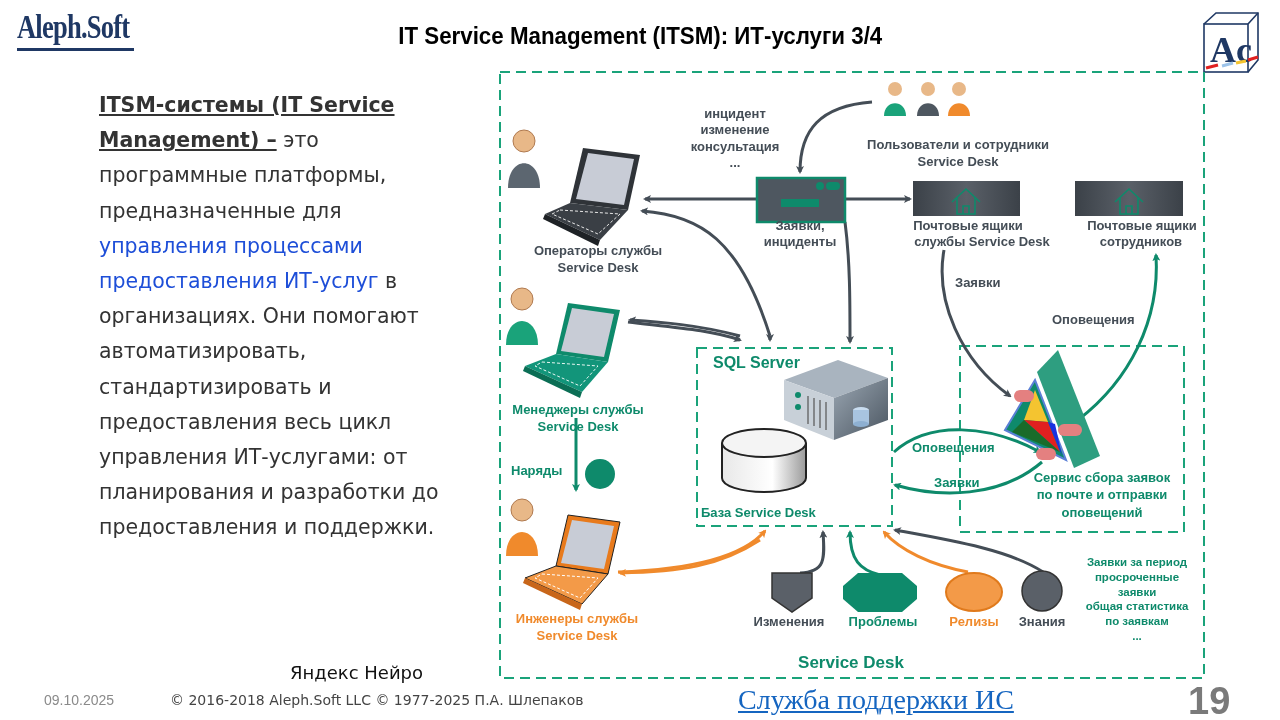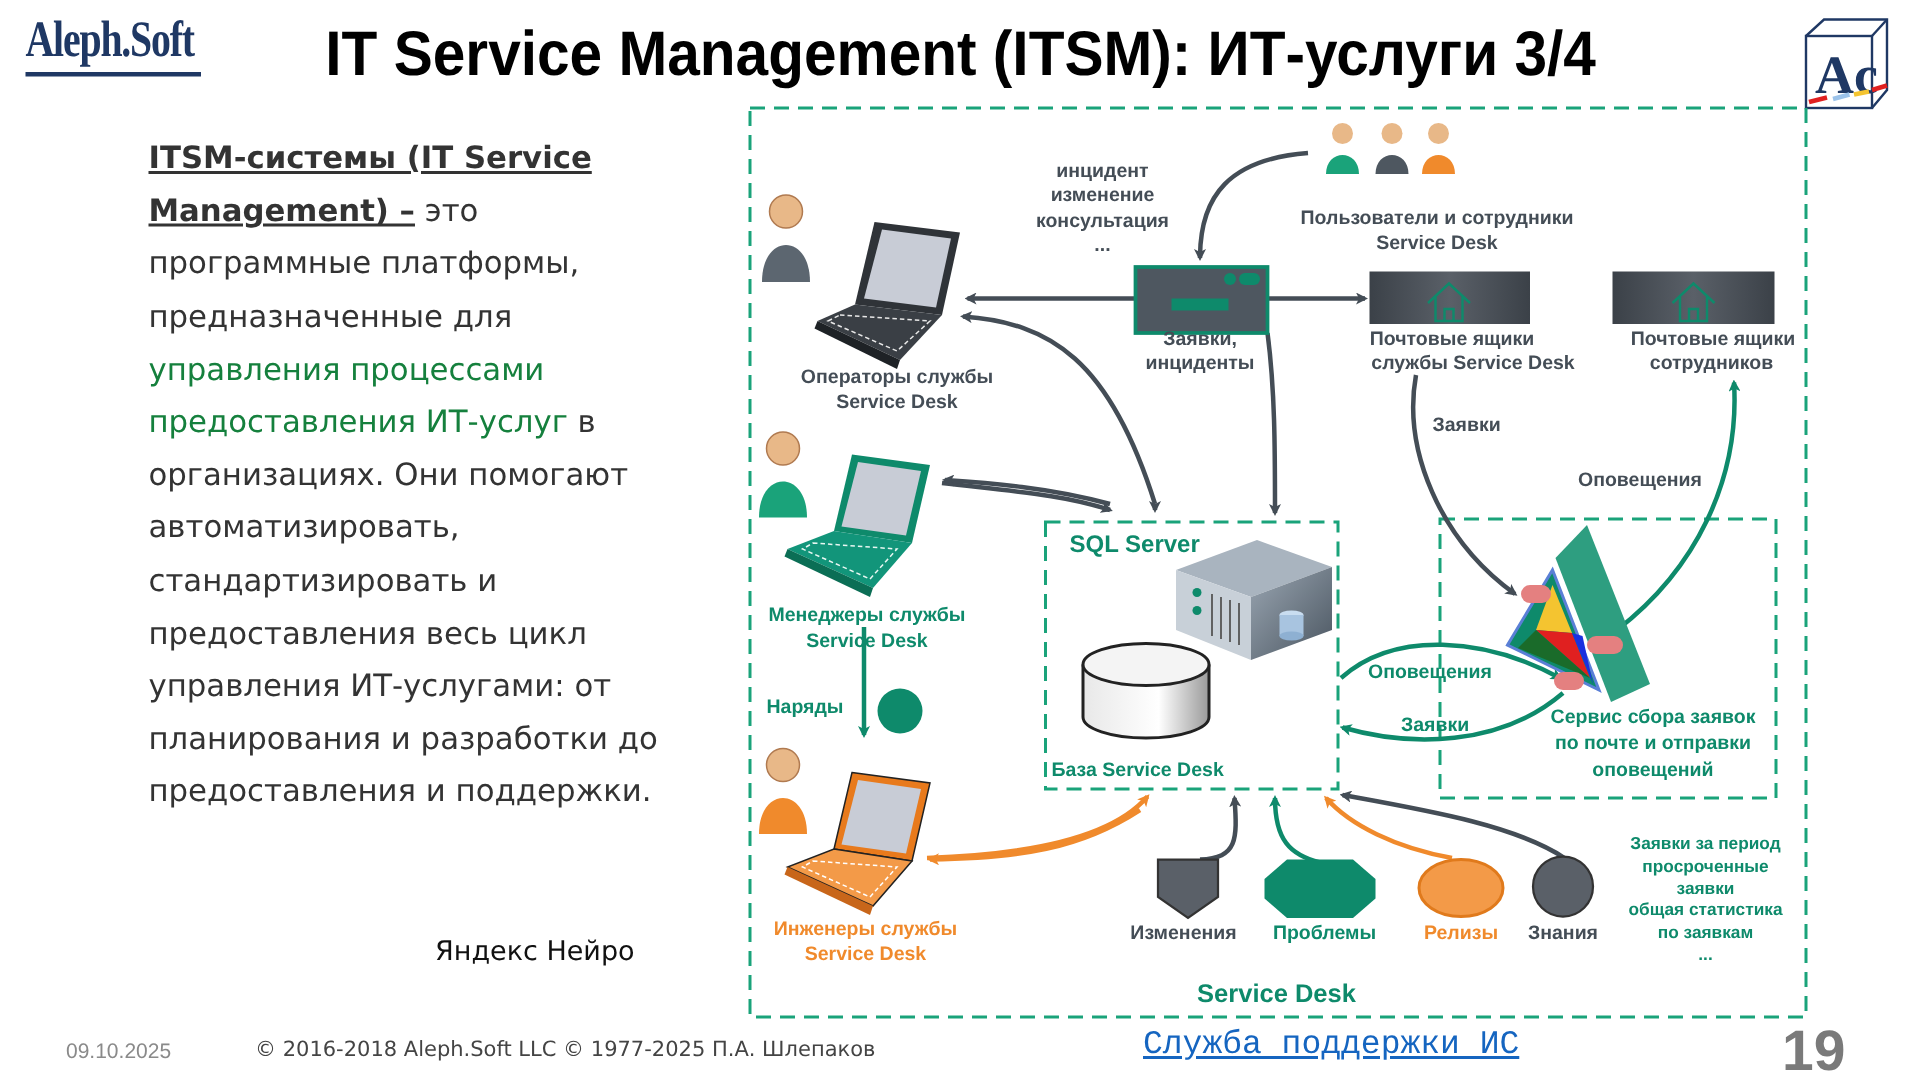--- a/index.html
+++ b/index.html
@@ -1,29 +1,29 @@
 <!DOCTYPE html>
 <html><head>
 <meta charset="utf-8">
 <style>
   html,body{margin:0;padding:0;background:#fff;}
   body{width:1280px;height:720px;position:relative;overflow:hidden;font-family:"Liberation Sans",sans-serif;}
   .abs{position:absolute;}
   #logo-left{left:17px;top:8px;font-family:"Liberation Serif",serif;font-size:34px;color:#1f3864;letter-spacing:-1px;font-weight:bold;transform:scaleX(0.78);transform-origin:left top;line-height:38px;}
   #logo-left-line{left:17px;top:48px;width:117px;height:3px;background:#1f3864;}
-  #title{left:0;width:1280px;top:14px;text-align:center;font-size:42px;font-weight:bold;color:#000;line-height:44px;}
+  #title{left:0;width:1280px;top:14px;text-align:center;font-size:24px;font-weight:bold;color:#000;line-height:44px;}
   #title span{display:inline-block;transform:scaleX(0.93);}
   #logo-right{left:1200px;top:10px;width:62px;height:66px;}
   #left-text{left:99px;top:88px;width:350px;font-family:"DejaVu Sans",sans-serif;font-size:20.5px;line-height:35.2px;color:#333;}
   #left-text b{color:#333;text-decoration:underline;}
-  #left-text .red{color:#15803d;margin-top:12px;}
-  #attribution{left:290px;top:624px;font-family:"DejaVu Sans",sans-serif;font-size:18px;color:#111;}
+  #left-text .red{color:#1d4ed8;margin-top:12px;}
+  #attribution{left:290px;top:662px;font-family:"DejaVu Sans",sans-serif;font-size:18px;color:#111;}
   #footer-date{left:44px;top:692px;font-family:Liberation Sans, sans-serif;font-size:14px;color:#8a8a8a;}
   #footer-copy{left:170px;top:692px;font-family:"DejaVu Sans",sans-serif;font-size:14px;color:#444;}
-  #footer-link{left:762px;top:684px;font-family:Liberation Mono, monospace;font-size:22px;color:#1565c0;text-decoration:underline;}
+  #footer-link{left:738px;top:684px;font-family:Liberation Serif, serif;font-size:28px;color:#1565c0;text-decoration:underline;}
   #page-num{left:1188px;top:680px;font-size:38px;font-weight:bold;color:#7a7a7a;}
   #diagram{left:0;top:0;}
   .lbl{font-family:"Liberation Sans",sans-serif;font-weight:bold;font-size:13px;}
   .dk{fill:#444d56;}
   .gr{fill:#0e8a6b;}
   .or{fill:#f08a2c;}
 </style>
 </head>
 <body>
 

